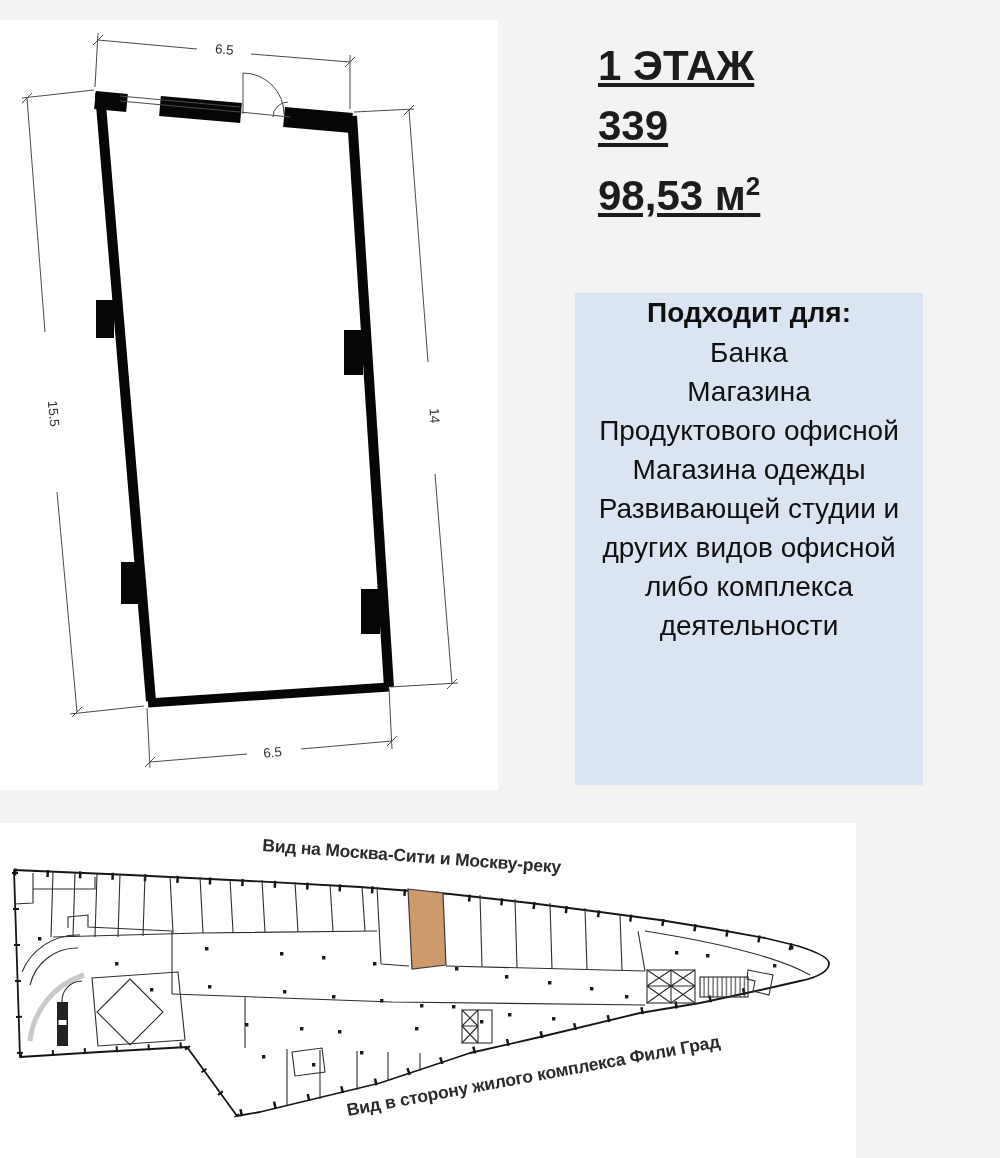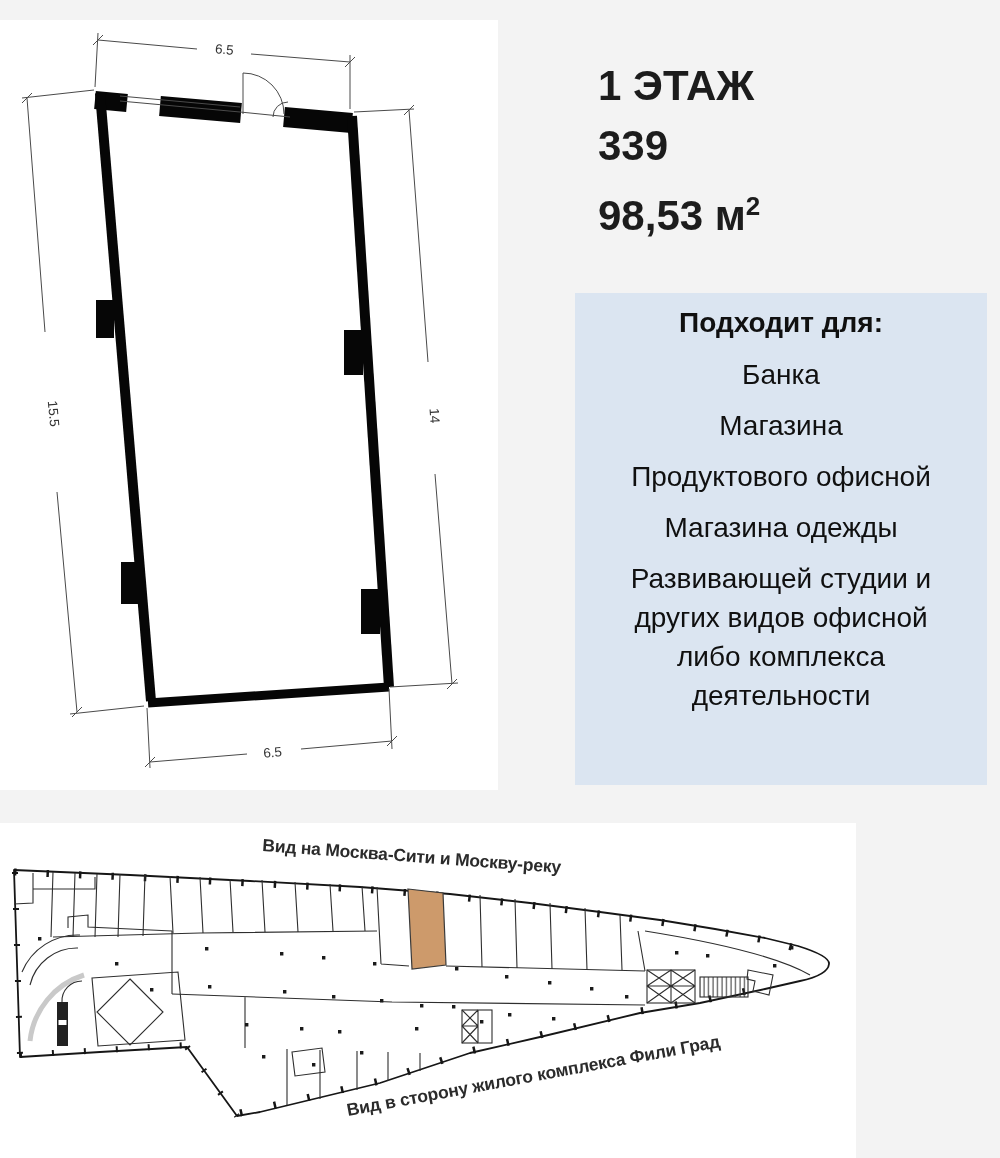--- a/index.html
+++ b/index.html
@@ -7,26 +7,26 @@
     width:1000px;height:1158px;position:relative;overflow:hidden;
     background:var(--c-page_bg,#f3f3f3);
     font-family:"Liberation Sans",sans-serif;
     color:var(--c-text,#1c1c1c);
   }
   .panel{position:absolute;background:var(--c-panel_bg,#ffffff);}
   #panelTL{left:0;top:20px;width:498px;height:770px;}
   #panelB{left:0;top:823px;width:856px;height:335px;}
   #unitPlanSvg{position:absolute;left:0;top:0;width:500px;height:800px;}
   #overviewSvg{position:absolute;left:0;top:823px;width:856px;height:335px;}
-  .title-block{position:absolute;left:598px;top:56px;font-weight:bold;font-size:42px;line-height:60px;white-space:nowrap;}
+  .title-block{position:absolute;left:598px;top:36px;font-weight:bold;font-size:42px;line-height:60px;white-space:nowrap;text-decoration:underline;}
   .title-block sup{font-size:26px;}
-  .suit{position:absolute;left:575px;top:293px;width:412px;height:492px;box-sizing:border-box;
-    background:var(--c-suitable_bg,#dbe5f1);text-align:center;padding-top:10px;}
+  .suit{position:absolute;left:575px;top:293px;width:348px;height:492px;box-sizing:border-box;
+    background:var(--c-suitable_bg,#dbe5f1);text-align:center;}
   .suit-title{font-size:28px;font-weight:bold;line-height:40px;color:#101010;}
-  .suit-item{font-size:28px;line-height:39px;color:#101010;white-space:pre-line;margin-top:12px;}
+  .suit-item{font-size:28px;line-height:39px;color:#101010;white-space:pre-line;}
   
   .wall{stroke:#060606;fill:none;}
   .dim{stroke:#4a4a4a;stroke-width:1;fill:none;}
   .dimtext{font-size:13.5px;fill:#333;font-family:"Liberation Sans",sans-serif;}
   .hull{stroke:#161616;stroke-width:1.8;fill:none;stroke-linejoin:round;}
   .iline{stroke:#2e2e2e;stroke-width:1.1;fill:none;}
   .tick{stroke:#161616;fill:none;}
   .lbl{font-size:17.5px;font-weight:bold;fill:#2b2b2b;letter-spacing:-0.2px;
        font-family:"Liberation Sans",sans-serif;}
 </style>

